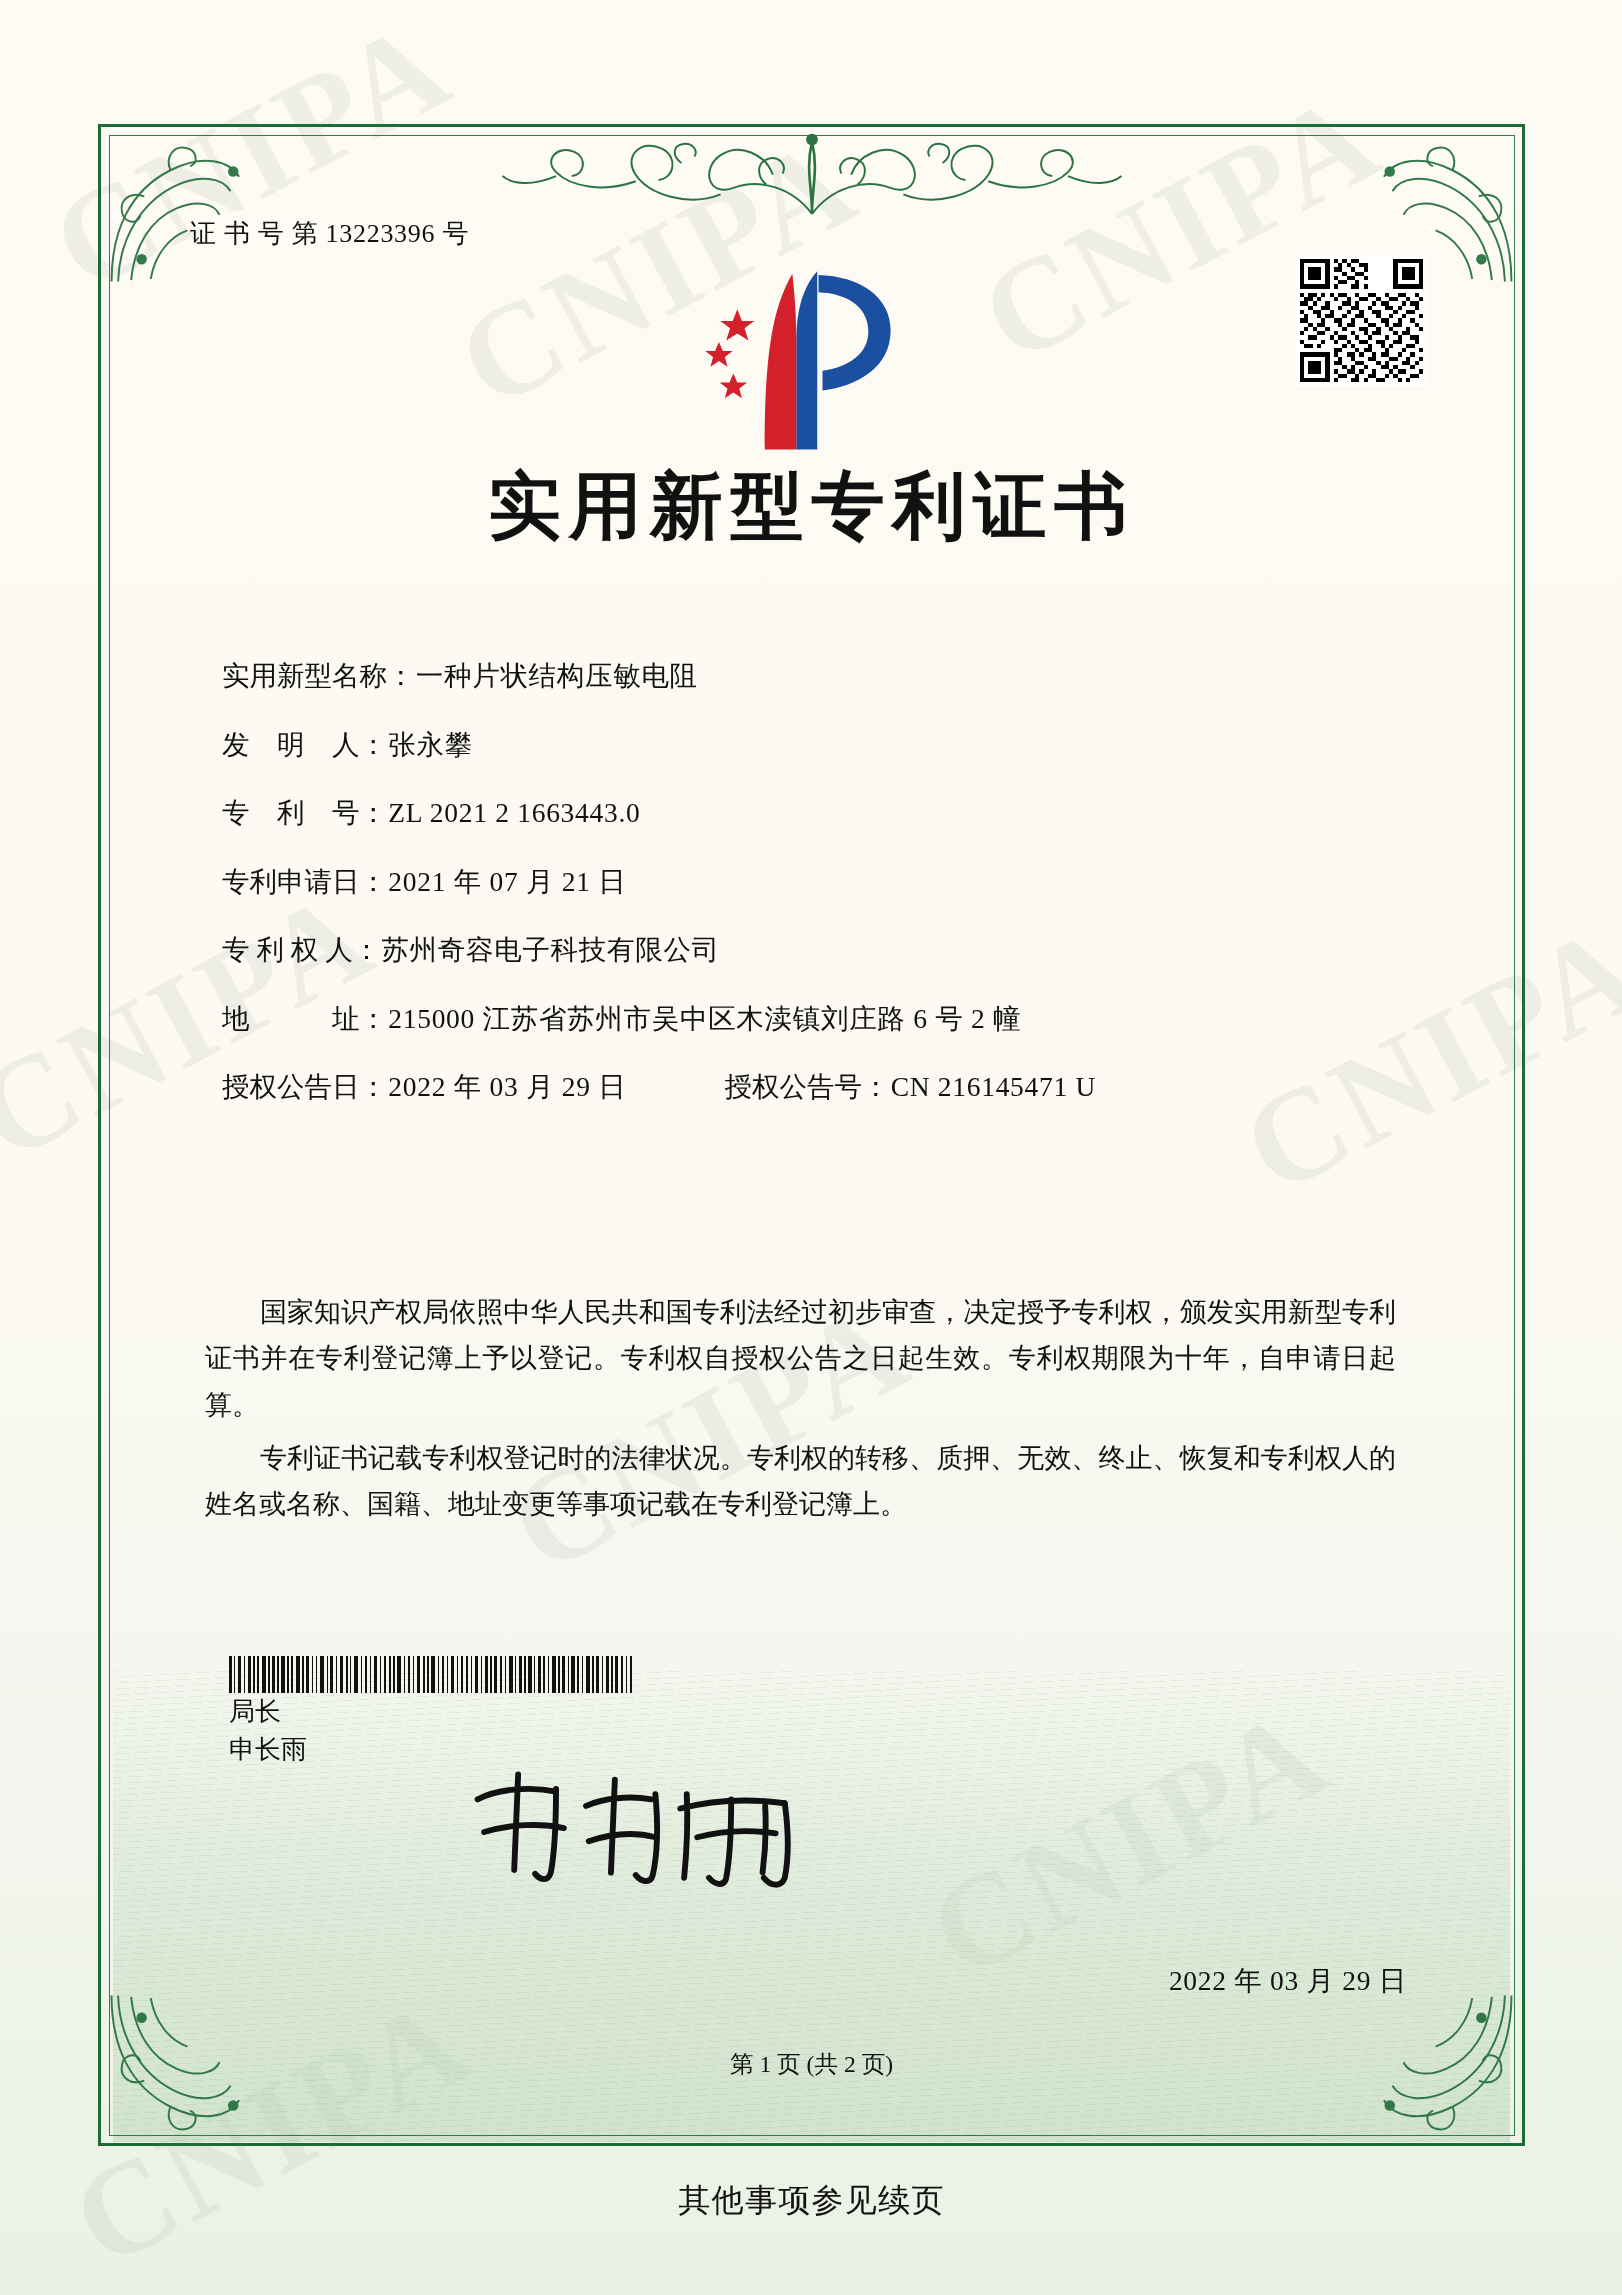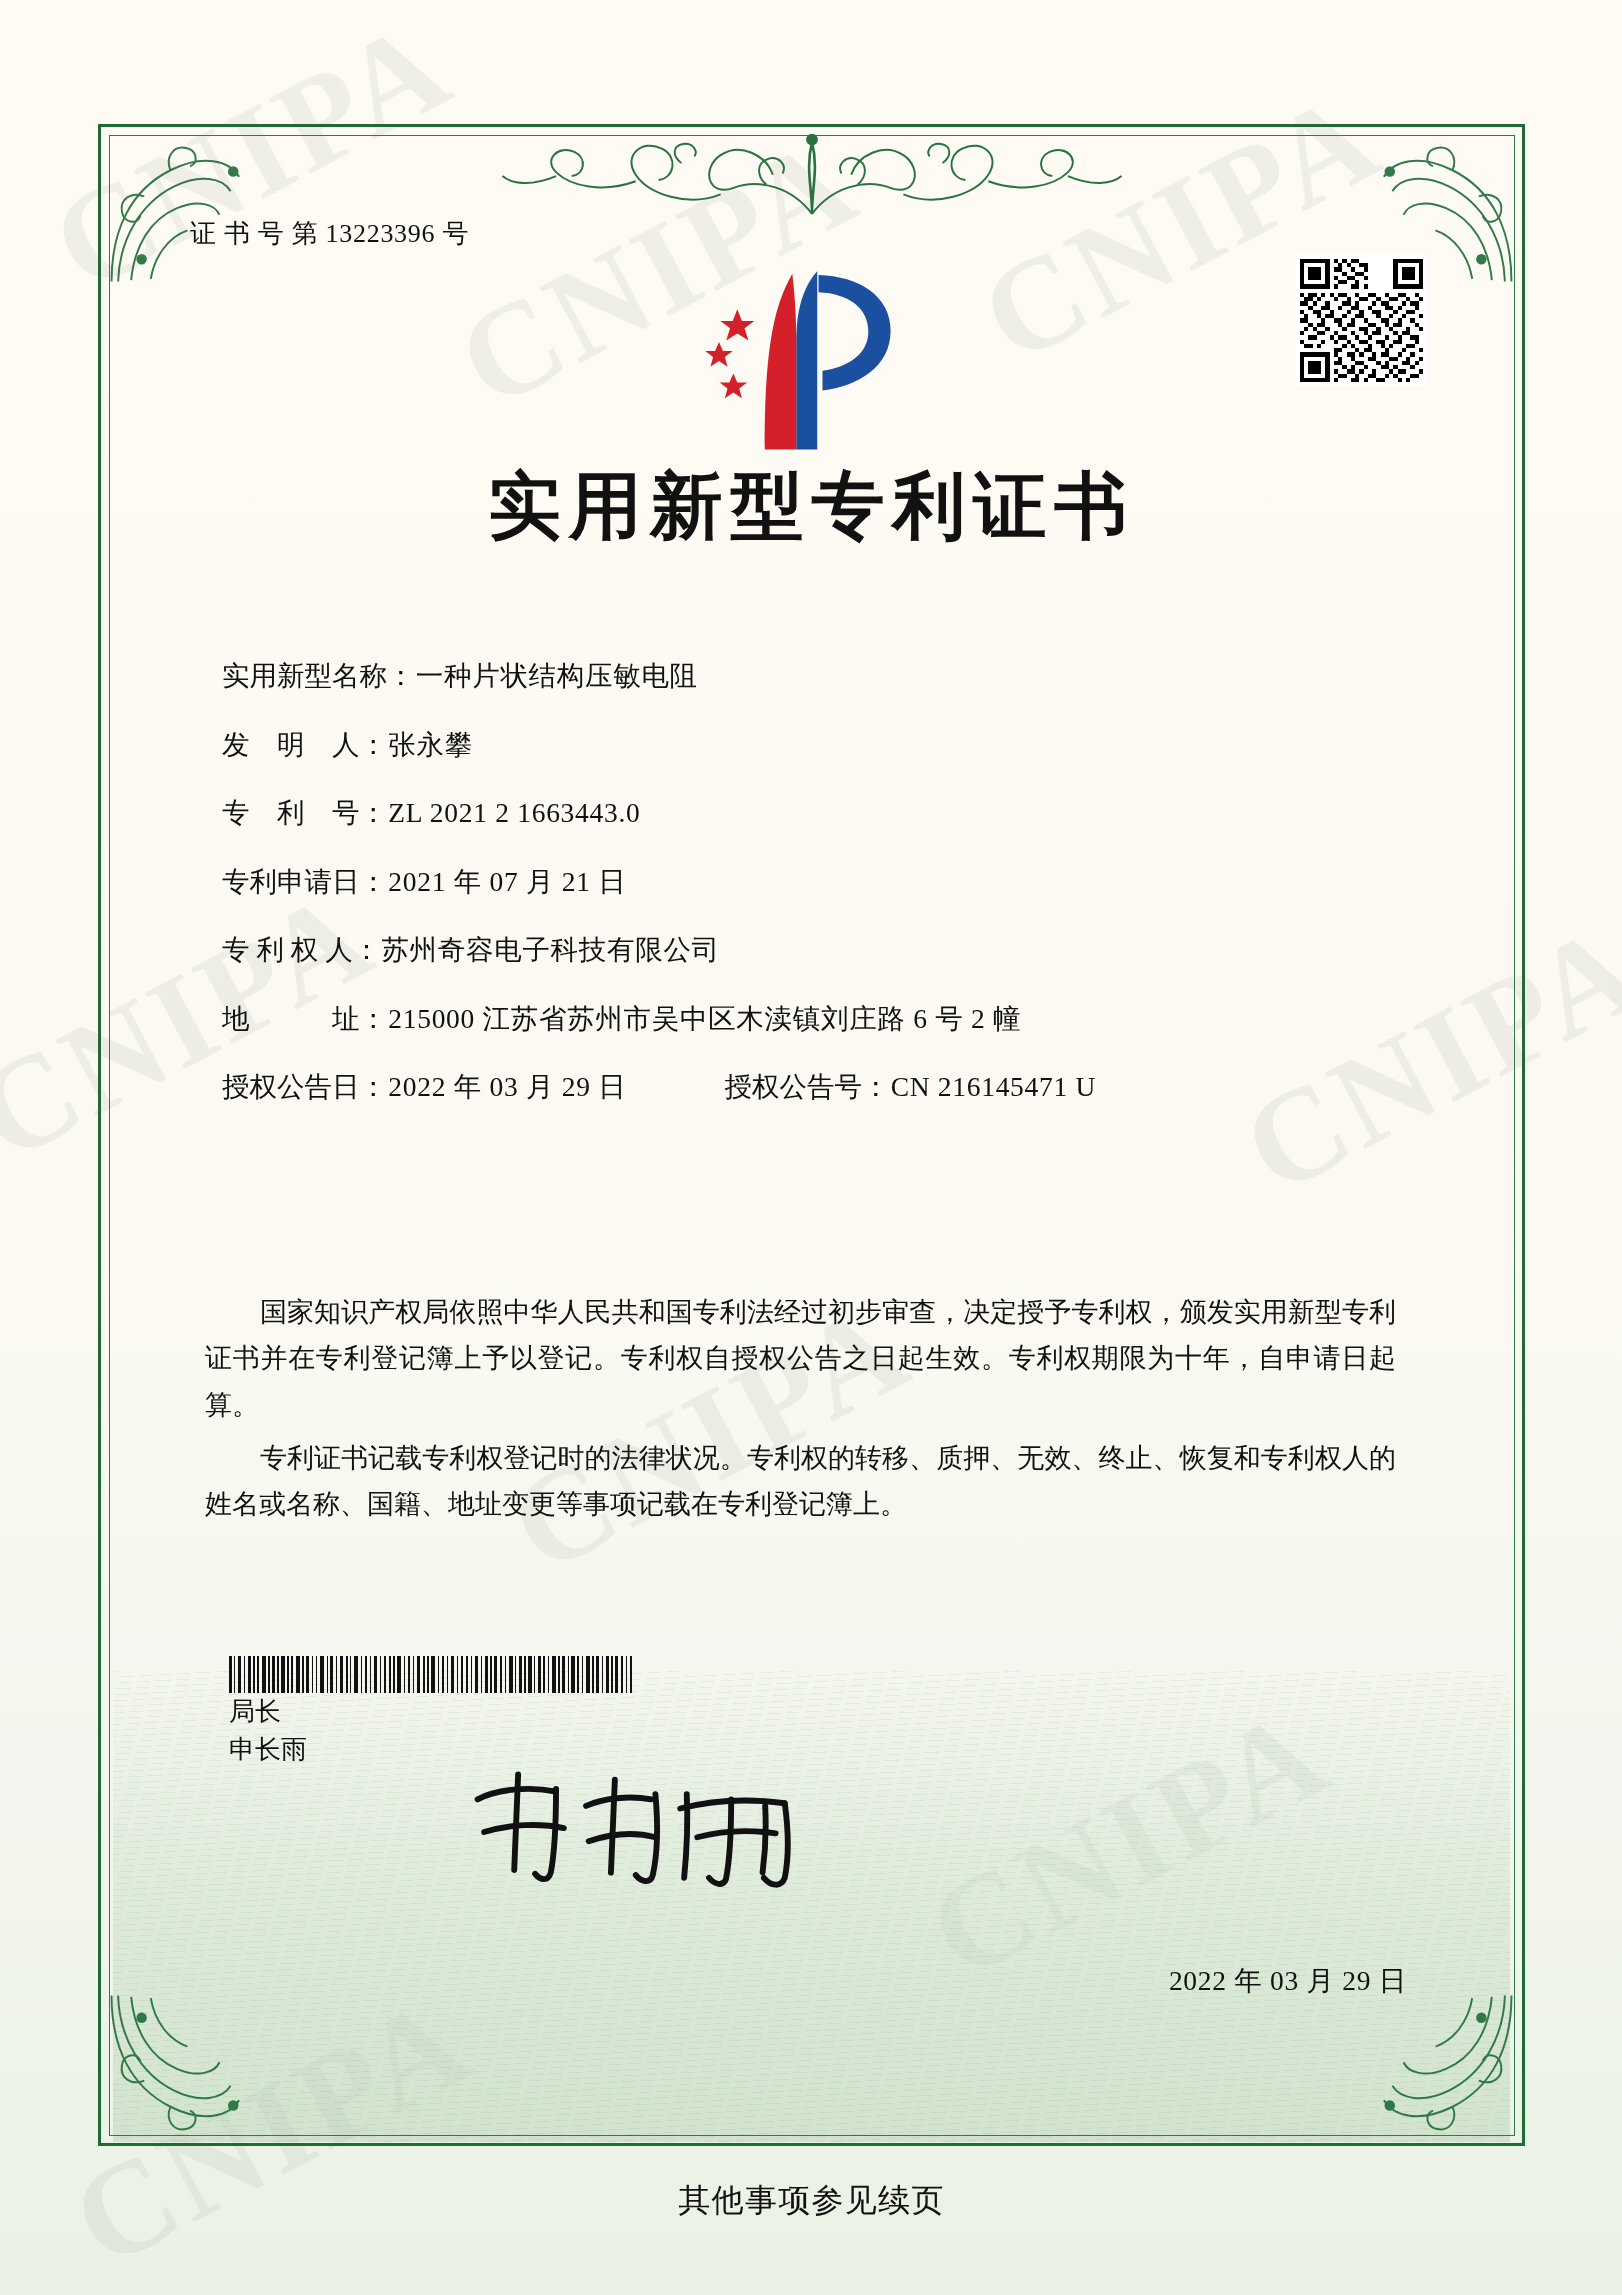--- a/index.html
+++ b/index.html
@@ -715,16 +715,17 @@
       <path d="M350 52 C352 96 350 140 346 180"></path>
       <path d="M340 74 C386 62 442 58 500 66"></path>
       <path d="M418 60 C418 110 416 152 410 182 C406 194 392 190 384 180"></path>
       <path d="M470 70 C472 108 470 142 466 172"></path>
       <path d="M500 66 C506 110 506 150 500 180 C494 196 478 192 468 180"></path>
       <path d="M366 118 C404 108 444 106 486 112"></path>
     </svg>
   </div>
 
   <div class="issue-date">2022 年 03 月 29 日</div>
+  <div class="page-no">第 1 页 (共 2 页)</div>
   <div class="footer-note">其他事项参见续页</div>
 
 </div>
 
 
 </body></html>

